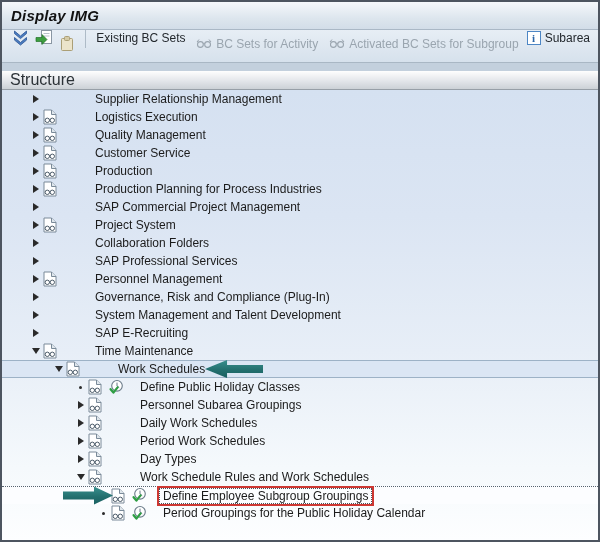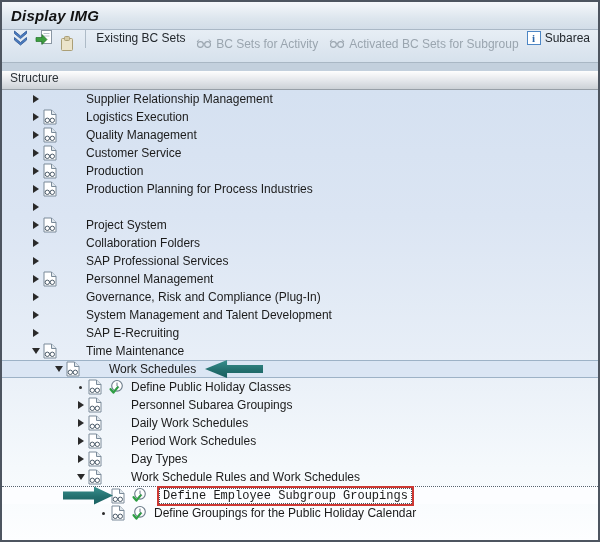--- a/index.html
+++ b/index.html
@@ -43,41 +43,41 @@
     font-size:11px; line-height:12px; text-align:center; display:inline-block;
   }
   
   .gapstrip { height:8px; flex:0 0 8px; background:#c3d0dd; }
   
   .structhead {
     height:19px; flex:0 0 19px;
     background:linear-gradient(180deg,#fefefe 0%,#e3e6ea 55%,#ccd1d6 100%);
     border-bottom:1px solid #979fa7;
     display:flex; align-items:flex-start; padding-left:8px;
-    font-size:12px; color:#2c3237;
+    font-size:16px; color:#2c3237;
   }
   
   .tree {
     flex:1 1 auto;
     background:linear-gradient(180deg,#d5e1f1 0%,#dbe5f3 28%,#e7eef7 58%,#f5f9fc 84%,#fdfeff 100%);
     overflow:hidden;
   }
   .row { display:flex; align-items:center; height:18px; position:relative; font-size:12px; color:#1b1b1b; }
   .indent { display:inline-block; height:1px; flex:0 0 auto; }
   .expander { width:15px; flex:0 0 15px; display:inline-flex; align-items:center; justify-content:center; }
   .slot-doc { width:20px; flex:0 0 20px; display:inline-flex; align-items:center; }
   .slot-act { width:22px; flex:0 0 22px; display:inline-flex; align-items:center; }
-  .lbl { margin-left:1px; white-space:nowrap; }
+  .lbl { margin-left:10px; white-space:nowrap; }
   .tri-r { width:0; height:0; border-left:6px solid #2a2a2a; border-top:4px solid transparent; border-bottom:4px solid transparent; }
   .tri-d { width:0; height:0; border-top:6px solid #2a2a2a; border-left:4px solid transparent; border-right:4px solid transparent; }
   .dot { width:3px; height:3px; border-radius:50%; background:#2a2a2a; }
   .row.band { background:#dbe6f4; border-top:1px solid #9db2c6; border-bottom:1px solid #9db2c6; }
   .row.focusrow { border-top:1px dotted #56636f; background:#fcfdff; }
   .focuslabel { border:1px dotted #4a535c; padding:0 3px; margin-left:0; }
-  .redbox { border:2px solid #cd3732; display:inline-flex; align-items:center; margin-left:4px; background:transparent;font-family:Liberation Mono, monospace; }
+  .redbox { border:2px solid #cd3732; display:inline-flex; align-items:center; margin-left:4px; background:transparent; }
   .annot-arrow {
     position:absolute; top:50%; transform:translateY(-50%); height:19px;
     background:linear-gradient(180deg,#3a918f 0%,#236f6e 55%,#195f60 100%);
     filter:drop-shadow(1px 1.5px 1px rgba(40,60,70,.35));
     z-index:3;
   }
   .annot-left  { width:58px; clip-path:polygon(0 50%, 38% 2%, 38% 29%, 100% 29%, 100% 71%, 38% 71%, 38% 98%); }
   .annot-right { width:50px; clip-path:polygon(100% 50%, 62% 2%, 62% 29%, 0 29%, 0 71%, 62% 71%, 62% 98%); }
   svg { display:block; }
 </style>
@@ -253,20 +253,21 @@
         <span class="slot-act"></span>
         <span class="lbl">Production Planning for Process Industries</span>
       </div>
       <div class="row">
         <span class="indent" style="width: 26px;"></span>
         <span class="expander">
           <i class="tri-r"></i>
         </span>
         <span class="slot-doc"></span>
         <span class="slot-act"></span>
+        <span class="lbl">SAP Commercial Project Management</span>
       </div>
       <div class="row">
         <span class="indent" style="width: 26px;"></span>
         <span class="expander">
           <i class="tri-r"></i>
         </span>
         <span class="slot-doc">
           <svg width="14" height="16" viewBox="0 0 14 16">
             <path d="M1 1 h7.5 l4.5 4.5 V15 H1 Z" fill="#ffffff" stroke="#7a8a99"></path>
             <path d="M8.5 1 V5.5 H13" fill="#dfe6ec" stroke="#7a8a99"></path>
@@ -521,17 +522,17 @@
             <line x1="6.5" y1="11.3" x2="7.1" y2="11.3" stroke="#4a5a68"></line>
           </svg>
         </span>
         <span class="slot-act">
           <svg width="17" height="17" viewBox="0 0 17 17">
             <circle cx="9" cy="6.8" r="5.3" fill="#ffffff" stroke="#6b7b89" stroke-width="1.1"></circle>
             <path d="M9 3.6 V7 l2.2 1.6" fill="none" stroke="#6b7b89" stroke-width="1"></path>
             <path d="M2.6 10.2 L5.4 13.6 L9.6 8.4" fill="none" stroke="#2f9e44" stroke-width="2.3" stroke-linecap="round" stroke-linejoin="round"></path>
           </svg>
         </span>
-        <span class="lbl">Define Groupings for the Public Holiday Calendar</span>
+        <span class="lbl">Period Groupings for the Public Holiday Calendar</span>
       </div>
     </div>
 
 </div>
 
 </body></html>

